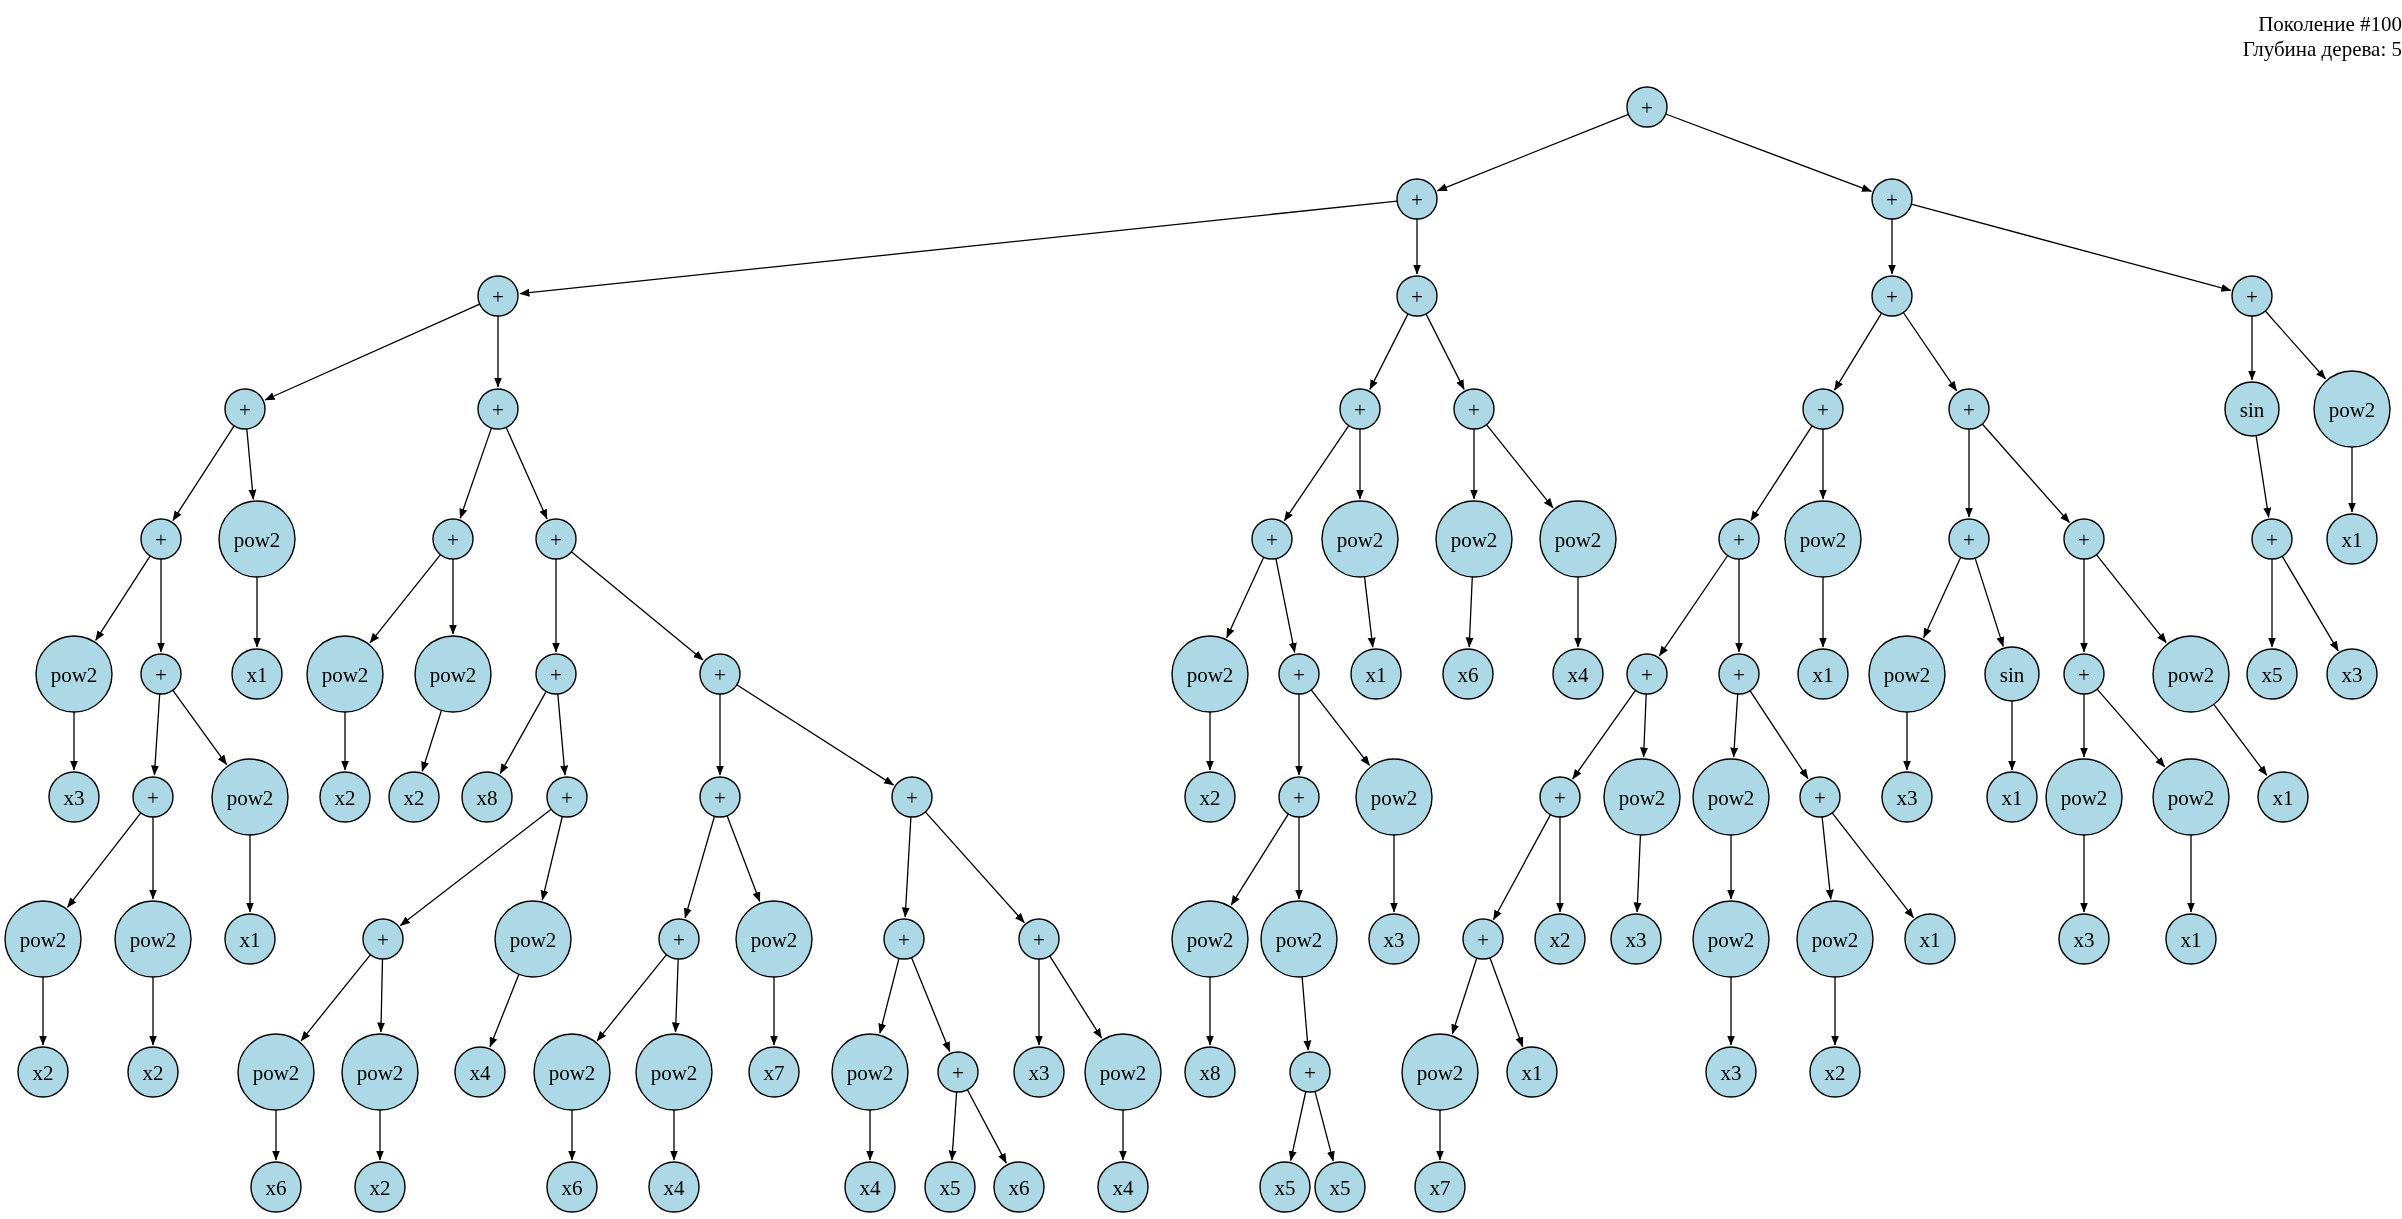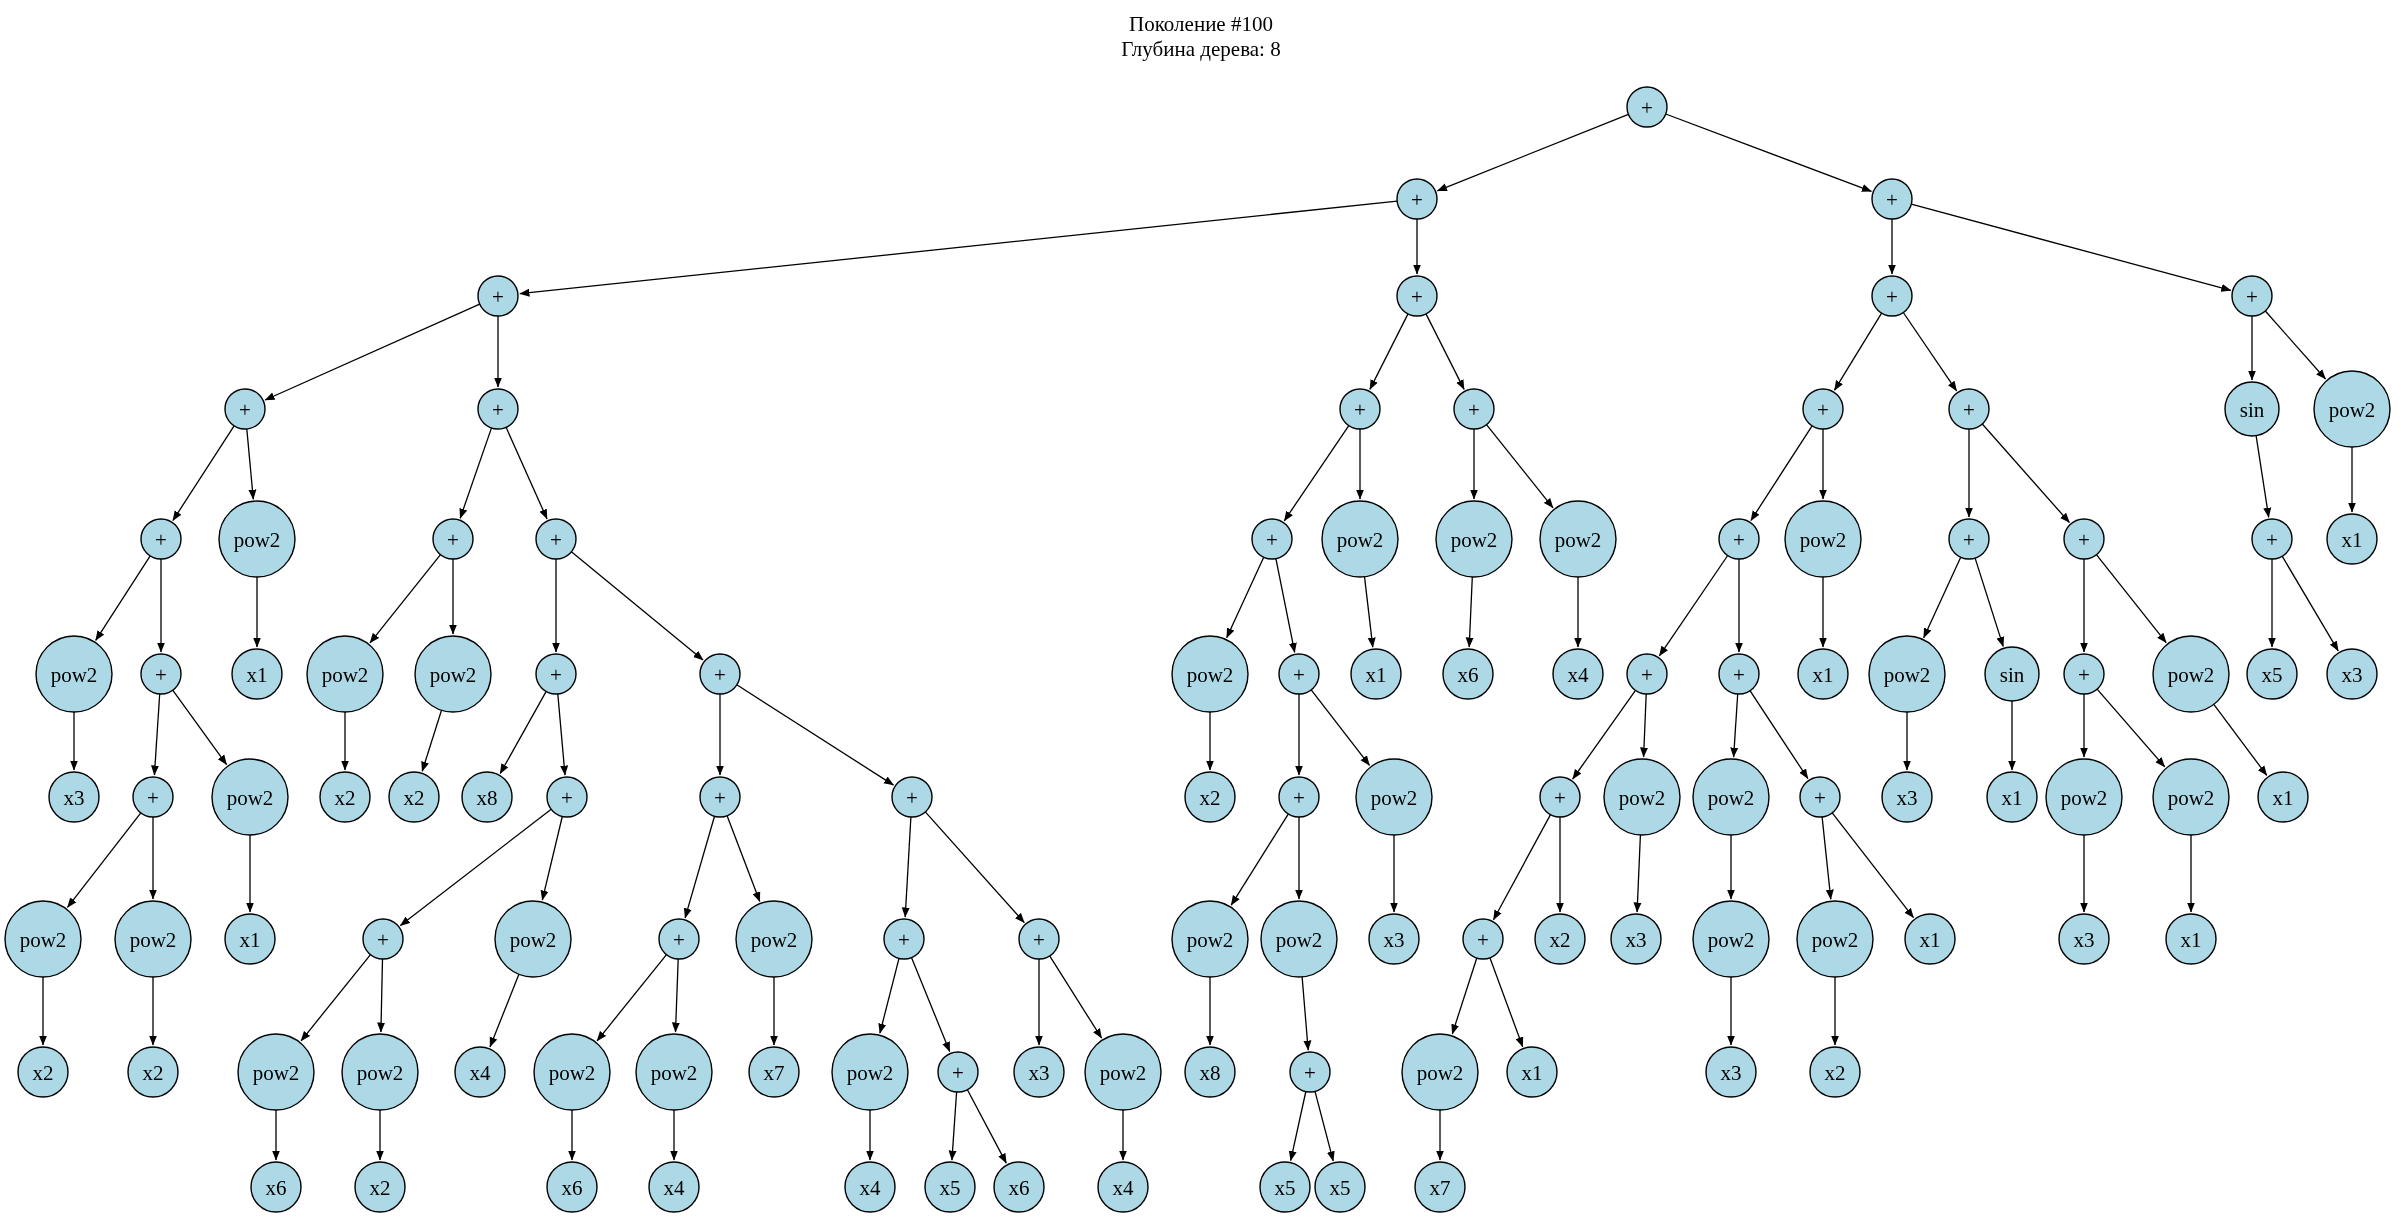--- a/index.html
+++ b/index.html
@@ -19,21 +19,21 @@
   #tree-svg {
     position: absolute;
     top: 0;
     left: 0;
   }
   .graph-title {
     position: absolute;
     top: 12px;
     left: 0;
     width: 100%;
-    text-align: center;
+    text-align: right;
     font-size: 21px;
     line-height: 1.18;
     color: #000000;
     z-index: 2;
   }
   .edge {
     stroke-width: 1.3;
   }
   .node-circle {
     stroke-width: 1.4;
@@ -46,21 +46,21 @@
     fill: #000000;
   }
 </style>
 </head>
 <body>
 
 <div id="stage">
 
   <div class="graph-title">
     <div>Поколение #100</div>
-    <div>Глубина дерева: 8</div>
+    <div>Глубина дерева: 5</div>
   </div>
 
   <svg id="tree-svg" width="2402" height="1219" viewBox="0 0 2402 1219" xmlns="http://www.w3.org/2000/svg">
     <defs>
       <marker id="arrowhead" markerWidth="11" markerHeight="9" refX="9.5" refY="4.5" orient="auto" markerUnits="userSpaceOnUse">
         <path d="M0,0.5 L10,4.5 L0,8.5 z" fill="#000000"></path>
       </marker>
     </defs>
     <g id="edges-layer">
         <line x1="1628.4" y1="114.4" x2="1437.4" y2="190.8" class="edge" stroke="#000000" marker-end="url(#arrowhead)"></line>

